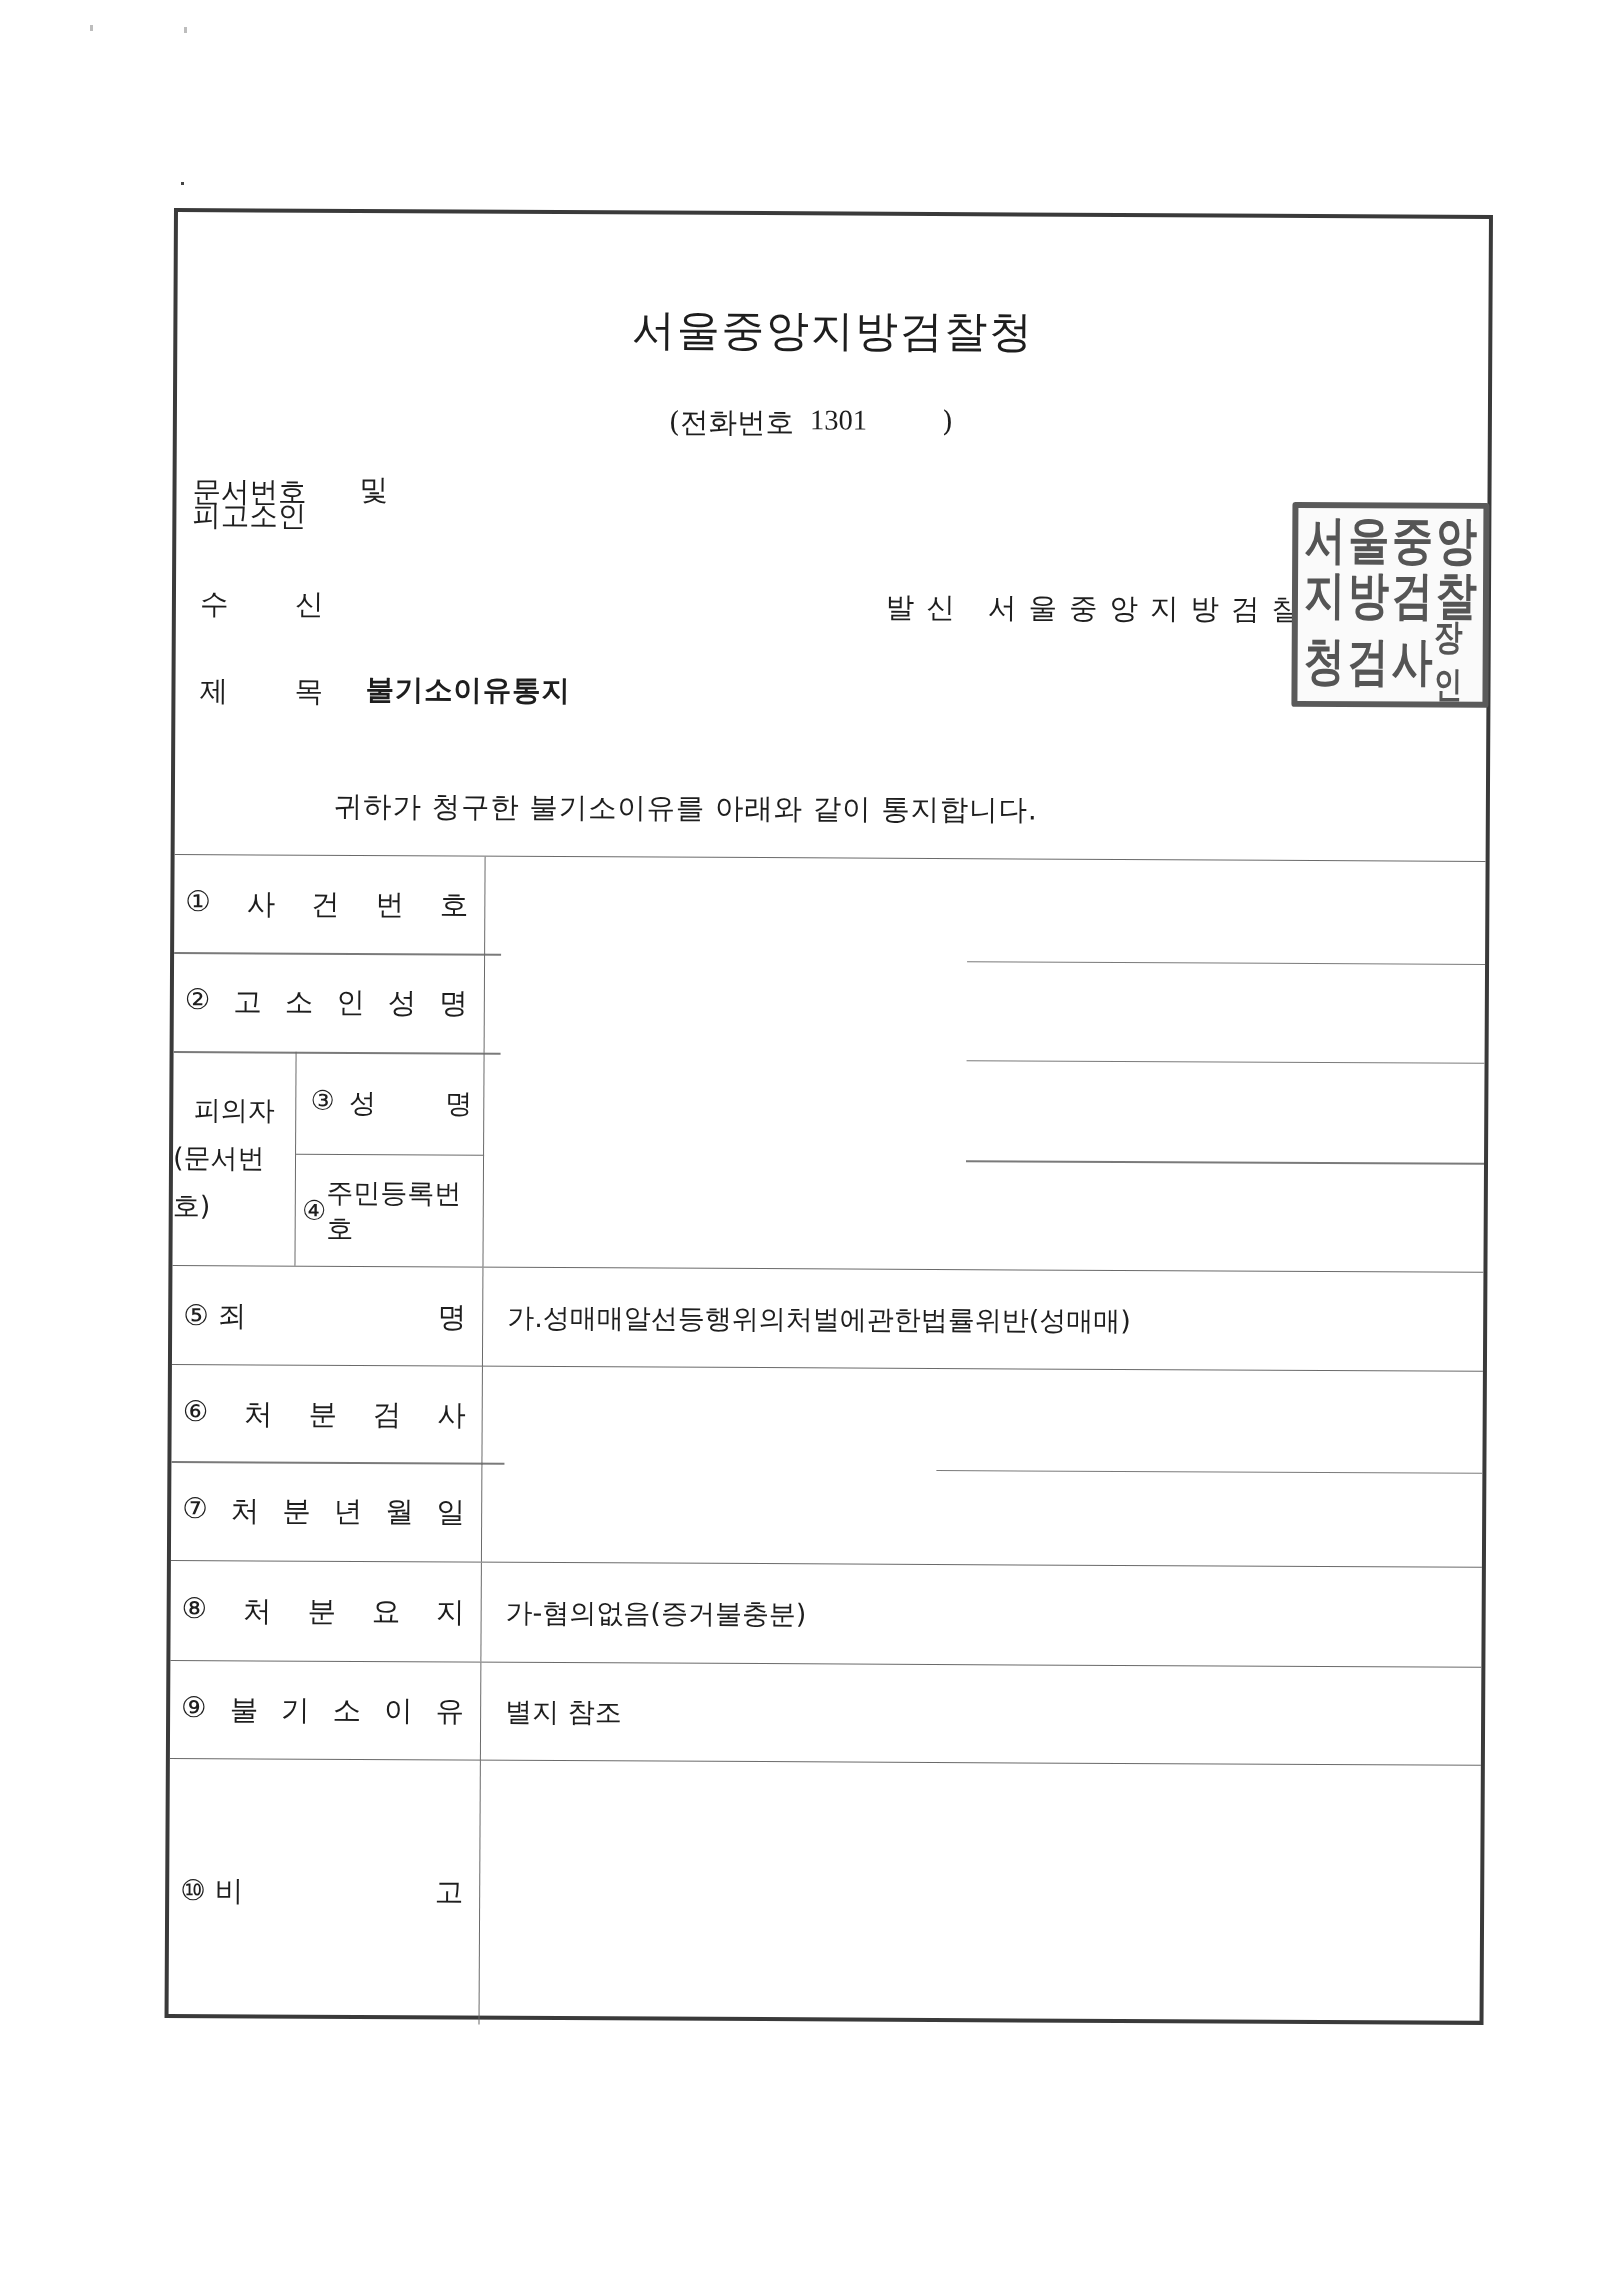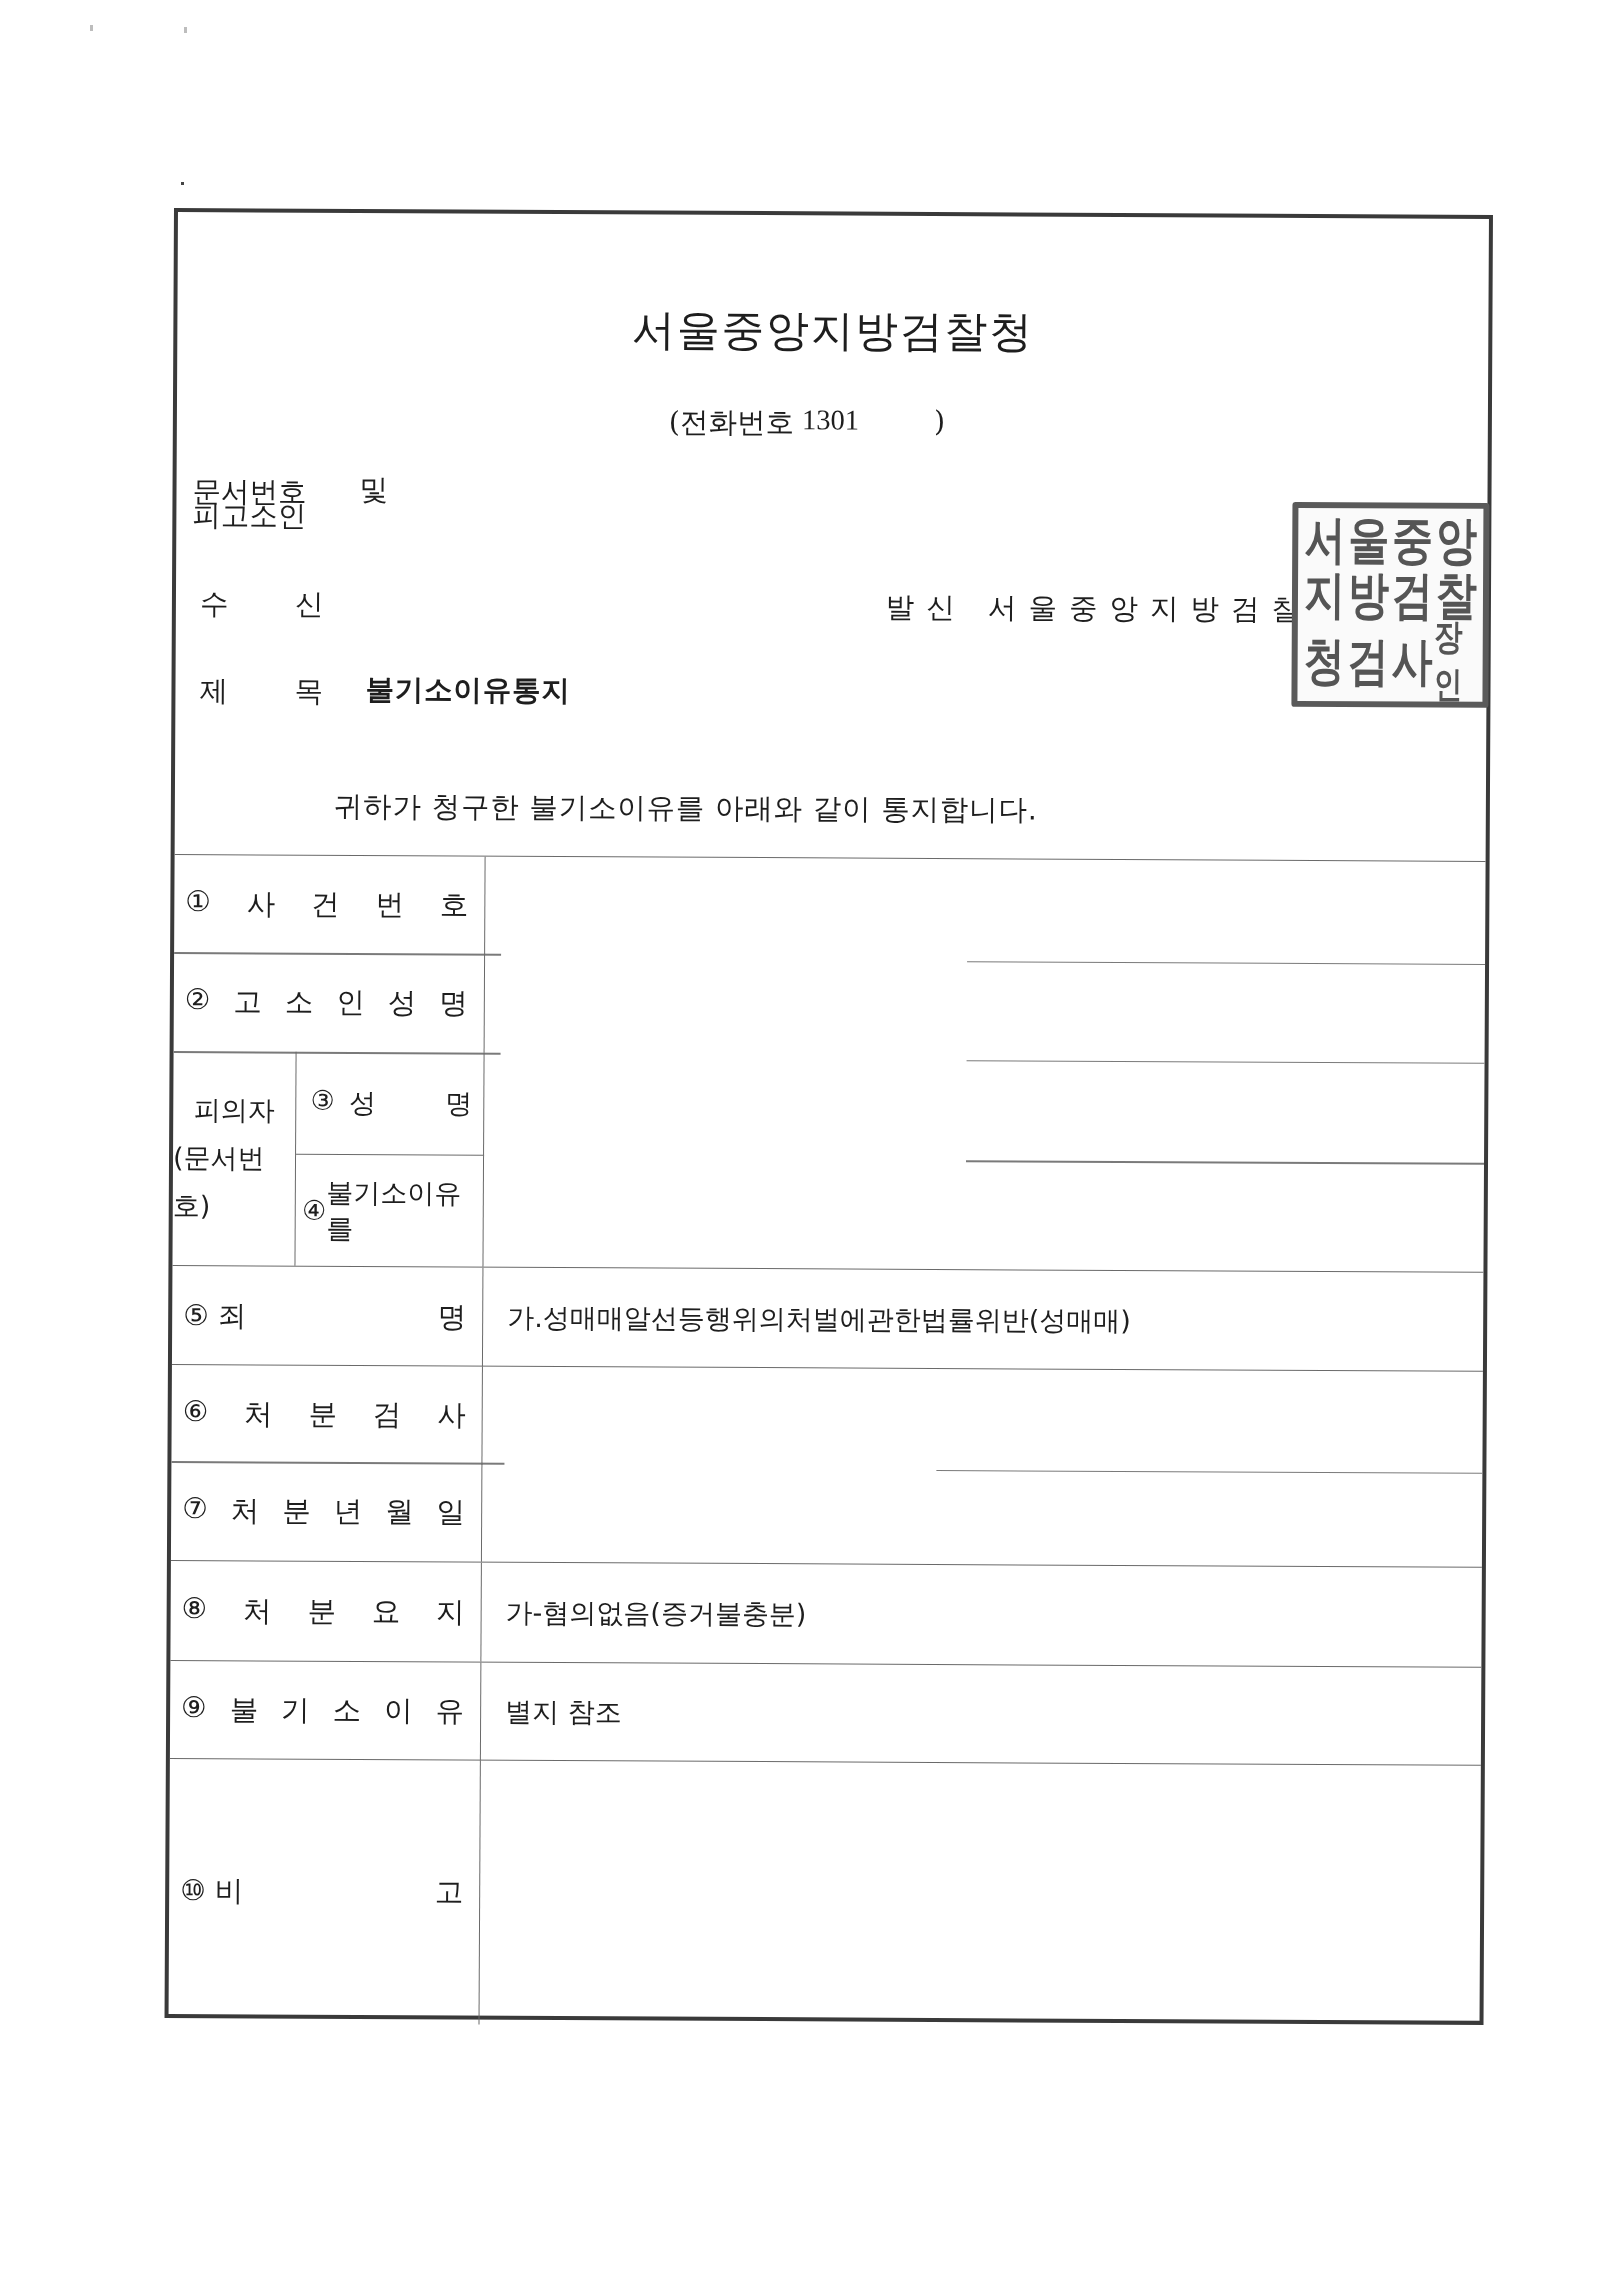--- a/index.html
+++ b/index.html
@@ -15,21 +15,21 @@
       transform: rotate(0.3deg); transform-origin: top left;
     }
     .title {
       position: absolute; left: 0; right: 0; top: 87px; text-align: center;
       font-size: 43px; letter-spacing: 1.6px; font-weight: normal;
     }
     .phone {
       position: absolute; left: 492px; top: 189px; font-size: 28.5px;
       display: flex; gap: 0;
     }
-    .phone .lbl { margin-right: 8px; }
+    .phone .lbl { margin-right: 16px; }
     .phone .num { font-family: "Liberation Serif", serif; }
     .phone .close { margin-left: 75px; }
 
     .meta-label { position: absolute; font-size: 28.5px; }
     .doc-no { left: 16px; top: 268px; line-height: 24px; font-size: 28.5px; }
     .doc-no span { display: block; }
     .doc-no .and { position: absolute; left: 167px; top: -3.2px; }
     .recv-a { left: 24px; top: 373px; }
     .recv-b { left: 119px; top: 373px; }
     .subj-a { left: 24px; top: 460px; }
@@ -177,21 +177,21 @@
       <div class="sub-lab" style="top:0;height:103px;border-bottom:1.6px solid #6a6a6a;">
         <div class="spread" style="display:flex;justify-content:space-between;width:100%;">
           <span>③</span>
           <span style="margin-right:auto;margin-left:14.3px;">성</span>
           <span>명</span>
         </div>
       </div>
       <div class="partial-line" style="left:793px;right:0;top:105px;"></div>
       <div class="sub-lab" style="top:103px;height:111px;padding-left:6.3px;">
         <span>④</span>
-        <span>불기소이유를</span>
+        <span>주민등록번호</span>
       </div>
       <div class="val" style="bottom:111px;"></div>
       <div class="val" style="top:103px;"></div>
     </div>
 
     <div class="row" style="top:411px;height:99px;">
       <div class="lab">
         <div class="spread">
           <span><span>⑤</span> <span>죄</span></span>
           <span>명</span>

